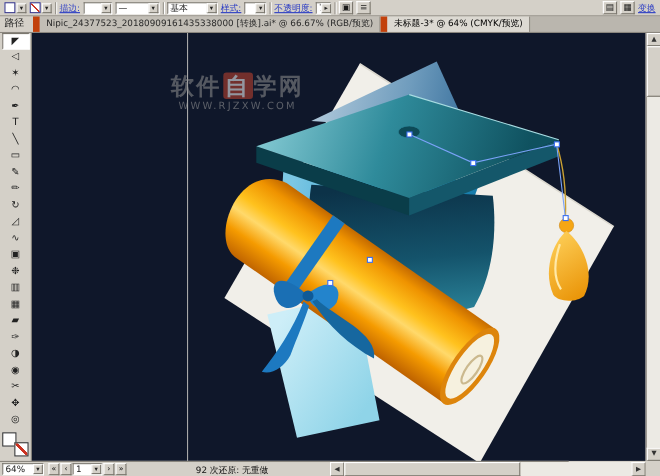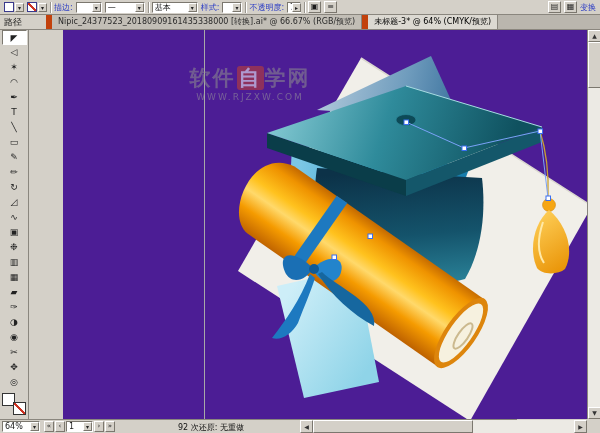--- a/index.html
+++ b/index.html
@@ -6,55 +6,55 @@
   html,body { width:600px; height:433px; }
   body { font-family:"DejaVu Sans","Liberation Sans",sans-serif; font-size:9px; color:#1a1a1a; }
   #app { position:relative; width:600px; height:433px; background:#d4d0c8; overflow:hidden; }
 
   
   #options-bar { position:absolute; left:0; top:0; width:600px; height:15px;
     background:#d4d0c8; border-bottom:1px solid #8a867e;
     display:flex; align-items:center; gap:3px; padding:0 4px; font-size:8px; }
   .vsep { width:1px; height:11px; background:#9a968e; box-shadow:1px 0 0 #ffffff; flex:0 0 auto; }
   .flexspace { flex:1 1 auto; }
-  .plink { color:#2b3cc4; cursor:pointer; white-space:nowrap; }
+  .plink { color:#2b3cc4; text-decoration:underline; cursor:pointer; white-space:nowrap; }
   .combo { display:inline-flex; align-items:center; height:11px; background:#fff;
     border:1px solid; border-color:#7b776e #ffffff #ffffff #7b776e; flex:0 0 auto; }
   .combo .cval { flex:1; padding:0 2px; font-size:8px; line-height:9px; white-space:nowrap; overflow:hidden; }
   .carr { width:9px; height:9px; flex:0 0 auto; background:#d4d0c8; border:1px solid;
     border-color:#ffffff #7b776e #7b776e #ffffff; font-size:6px; line-height:8px; text-align:center; color:#222; }
   .w26{width:26px}.w40{width:40px}.w46{width:46px}.w20{width:20px}.w24{width:14px}
   .swcombo { display:inline-flex; align-items:center; gap:1px; flex:0 0 auto; }
   .sw { width:10px; height:10px; background:#fff; border:1px solid #3a3a8c; display:inline-block; }
   .sw.slash { background:linear-gradient(45deg,transparent 42%,#cc3322 42%,#cc3322 58%,transparent 58%),#fff; }
   .iconbtn { width:13px; height:12px; background:#d4d0c8; border:1px solid;
     border-color:#ffffff #7b776e #7b776e #ffffff; font-size:8px; line-height:10px; text-align:center; flex:0 0 auto; cursor:pointer; }
 
   
   #tab-row { position:absolute; left:0; top:15px; width:600px; height:15px; background:#bab6ae;
     border-bottom:1px solid #8a867e; display:flex; align-items:stretch; }
-  #path-label { width:46px; background:#d4d0c8; font-size:9px; line-height:14px; padding-left:4px; flex:0 0 auto; }
+  #path-label { width:30px; background:#d4d0c8; font-size:9px; line-height:14px; padding-left:4px; flex:0 0 auto; }
   .tab { max-width:318px; background:#c2beb6; border-right:1px solid #8a867e; border-left:6px solid #c2410c;
     padding:0 6px; font-size:8px; line-height:14px; color:#2a2a2a; white-space:nowrap; overflow:hidden;
     text-overflow:ellipsis; flex:0 1 auto; cursor:pointer; }
   .tab.active { background:#dcd9d2; color:#000; }
 
   
   #toolbar { position:absolute; left:0; top:30px; width:29px; bottom:14px; background:#d4d0c8;
     border-right:1px solid #8a867e; overflow:hidden; }
   .tool { width:25px; height:15px; margin:0 auto; font-size:9px; line-height:15px; text-align:center;
     color:#222; cursor:pointer; }
   .tool.active { background:#ffffff; border:1px solid; border-color:#7b776e #ffffff #ffffff #7b776e; }
   .swatch-widget { position:relative; width:24px; height:22px; margin:3px auto 0; }
   .fillsw { position:absolute; left:0; top:0; width:13px; height:13px; background:#fff; border:1px solid #333; }
   .strokesw { position:absolute; right:0; bottom:0; width:13px; height:13px;
     background:linear-gradient(45deg,transparent 42%,#cc3322 42%,#cc3322 58%,transparent 58%),#fff; border:1px solid #333; }
 
   
-  #canvas { position:absolute; left:29px; top:30px; right:13px; bottom:14px; background:#4c1d95; overflow:hidden;margin-left:34px; }
+  #canvas { position:absolute; left:29px; top:30px; right:13px; bottom:14px; background:#0f172a; overflow:hidden; }
   #artboard-line { position:absolute; left:141px; top:0; bottom:0; width:1px; background:#a8a8a8; }
   #art { position:absolute; left:141px; top:0; width:416px; height:389px; }
   #watermark { position:absolute; left:99px; top:34px; width:176px; text-align:center; opacity:.55; z-index:5; }
   .wm1 { font-size:21px; font-weight:bold; color:#8f8f8f; letter-spacing:2px; }
   .wmred { background:#c4432e; color:#fff; border-radius:3px; padding:0 2px; margin:0 1px; }
   .wm2 { font-size:9px; color:#9a9a9a; letter-spacing:2px; margin-top:0; }
 
   
   #vscroll { position:absolute; right:0; top:30px; width:13px; bottom:14px; background:#eceae4; border-left:1px solid #8a867e; }
   .scrollarrow { position:absolute; width:13px; height:12px; background:#d4d0c8; border:1px solid;

